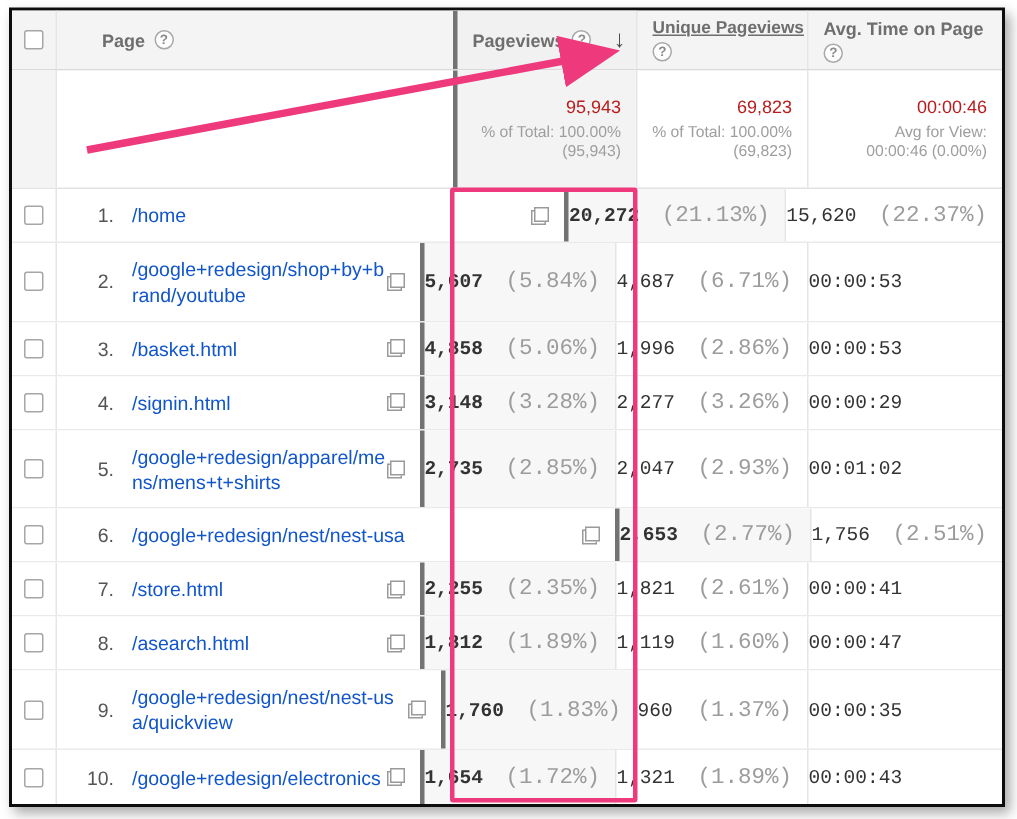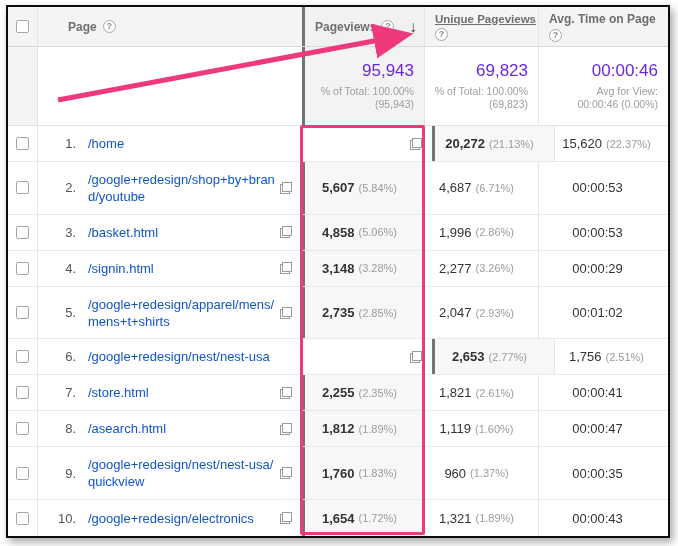--- a/index.html
+++ b/index.html
@@ -46,37 +46,37 @@
   .checkbox {
     display: inline-block; width: 13px; height: 13px;
     border: 1px solid #a6a6a6; border-radius: 2px; background: #fff;
   }
 
   
   .srow { flex: 0 0 79px; border-bottom: 1px solid #e2e2e2; background: #fff; }
   .srow .c-check { background: #f4f4f4; }
   .srow .c-pv { background: #f3f3f3; }
   .scell { display: flex; flex-direction: column; align-items: flex-end; justify-content: center; padding-right: 10px; }
-  .sval { font-size: 17px; color: #6d28d9; margin-bottom: 4px; }
+  .sval { font-size: 12px; color: #b91c1c; margin-bottom: 4px; }
   .snote { font-size: 10.5px; color: #9e9e9e; line-height: 13px; text-align: right; }
 
   
   .drow { flex: 1 1 auto; min-height: 36px; border-bottom: 1px solid #eaeaea; background: #fff; }
   .drow:last-child { border-bottom: none; }
   .drow .c-pv { background: #f7f7f7; }
   .drow .c-page { display: flex; align-items: center; padding: 5px 10px 5px 12px; }
   .rownum { flex: 0 0 26px; text-align: right; margin-right: 12px; font-size: 13px; color: #555; }
   .pagelink { color: #1155cc; font-size: 13px; line-height: 17px; text-decoration: none; max-width: 198px; word-break: break-all; cursor: pointer; }
   .extlink { position: relative; width: 12px; height: 12px; flex: 0 0 12px; margin-left: auto; cursor: pointer; }
   .extlink::before { content: ""; position: absolute; left: 0; bottom: 0; width: 8px; height: 8px; border: 1px solid #9a9a9a; }
   .extlink::after  { content: ""; position: absolute; right: 0; top: 0; width: 8px; height: 8px; border: 1px solid #9a9a9a; background: #fff; }
-  .mcell { display: flex; align-items: center; justify-content: center; gap: 4px; padding-right: 10px; }
+  .mcell { display: flex; align-items: center; justify-content: space-between; gap: 15px; padding-right: 10px; font-family: Liberation Mono, monospace; }
   .val { font-size: 13px; color: #333; }
   .c-pv .val { font-weight: bold; }
-  .pct { font-size: 11px; color: #9c9c9c; }
+  .pct { font-size: 15px; color: #9c9c9c; }
   .c-time.mcell { padding-right: 12px; }
 
   
   .arrow-overlay { position: absolute; left: 0; top: 0; pointer-events: none; z-index: 5; }
   .hlbox {
     position: absolute; left: 292px; top: 118px; width: 125px; height: 410px;
     border: 3px solid #ee3a7c; border-radius: 2px; pointer-events: none; z-index: 4;
   }
 </style>
 </head>

